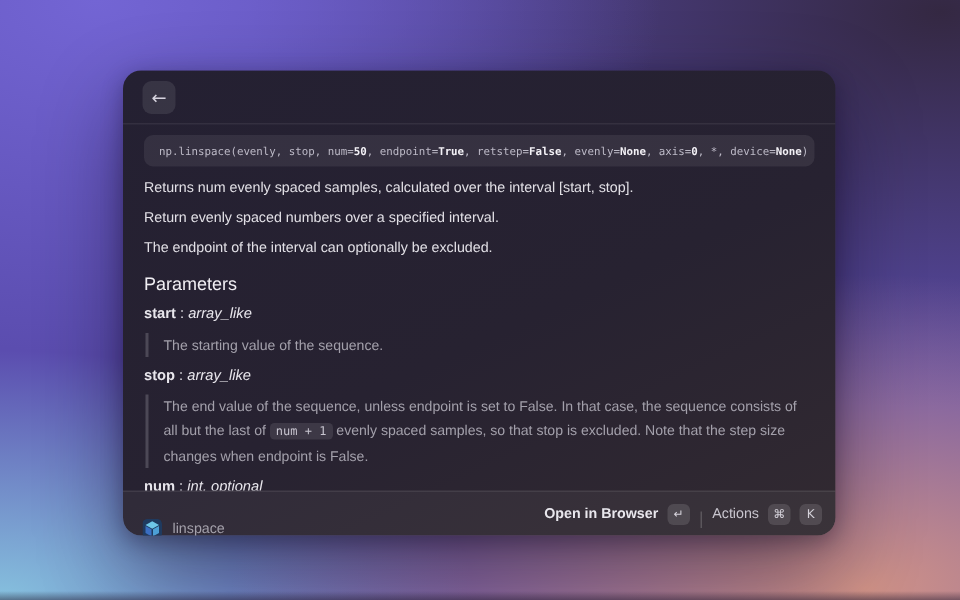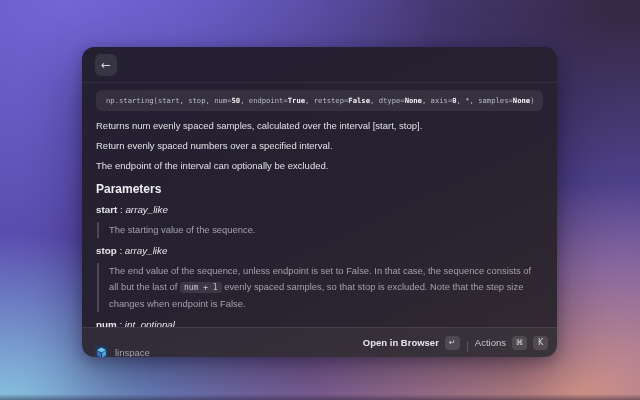--- a/index.html
+++ b/index.html
@@ -42,21 +42,21 @@
   .code-box {
     background:rgba(255,255,255,0.075); border-radius:6px;
     padding:6px 10px; margin-bottom:8px;
     font-family:"DejaVu Sans Mono", monospace; font-size:7.2px; line-height:9px;
     color:#bdbac7; white-space:nowrap;
   }
   .code-box .b { font-weight:bold; color:#f3f1f6; }
 
   .doc-p { font-size:9.5px; line-height:13px; color:#e2e0e6; margin-top:7px; }
 
-  .params-heading { font-size:12px; line-height:15px; font-weight:700; color:#f0eef3; margin-top:10px; }
+  .params-heading { font-size:12px; line-height:15px; font-weight:400; color:#f0eef3; margin-top:10px; }
 
   .param-name { font-size:9.8px; line-height:13px; color:#e8e6ec; margin-top:6px; }
   .param-name .nm { font-weight:700; }
   .param-name .tp { font-style:italic; }
 
   .param-desc {
     margin:6px 0 2px 1px; padding-left:10px;
     border-left:2px solid #4c4856;
     font-size:9.4px; line-height:16px; color:#a3a0ab;
   }
@@ -97,21 +97,21 @@
 <div class="bg">
   <div class="window">
 
     <div class="header">
       <button class="back-btn">
         <span>←</span>
       </button>
     </div>
 
     <div class="content">
-      <div class="code-box" id="signature"><span>np.starting(start, stop, num=</span><span class="b">50</span><span>, endpoint=</span><span class="b">True</span><span>, retstep=</span><span class="b">False</span><span>, dtype=</span><span class="b">None</span><span>, axis=</span><span class="b">0</span><span>, *, samples=</span><span class="b">None</span><span>)</span></div>
+      <div class="code-box" id="signature"><span>np.linspace(evenly, stop, num=</span><span class="b">50</span><span>, endpoint=</span><span class="b">True</span><span>, retstep=</span><span class="b">False</span><span>, evenly=</span><span class="b">None</span><span>, axis=</span><span class="b">0</span><span>, *, device=</span><span class="b">None</span><span>)</span></div>
       <div id="paragraphs">
           <p class="doc-p">Returns num evenly spaced samples, calculated over the interval [start, stop].</p>
           <p class="doc-p">Return evenly spaced numbers over a specified interval.</p>
           <p class="doc-p">The endpoint of the interval can optionally be excluded.</p>
         </div>
       <h2 class="params-heading">Parameters</h2>
       <div id="params">
           <div class="param-name"><span class="nm">start</span><span> : </span><span class="tp">array_like</span></div>
           <div class="param-desc"><span>The starting value of the sequence.</span></div>
           <div class="param-name"><span class="nm">stop</span><span> : </span><span class="tp">array_like</span></div>

